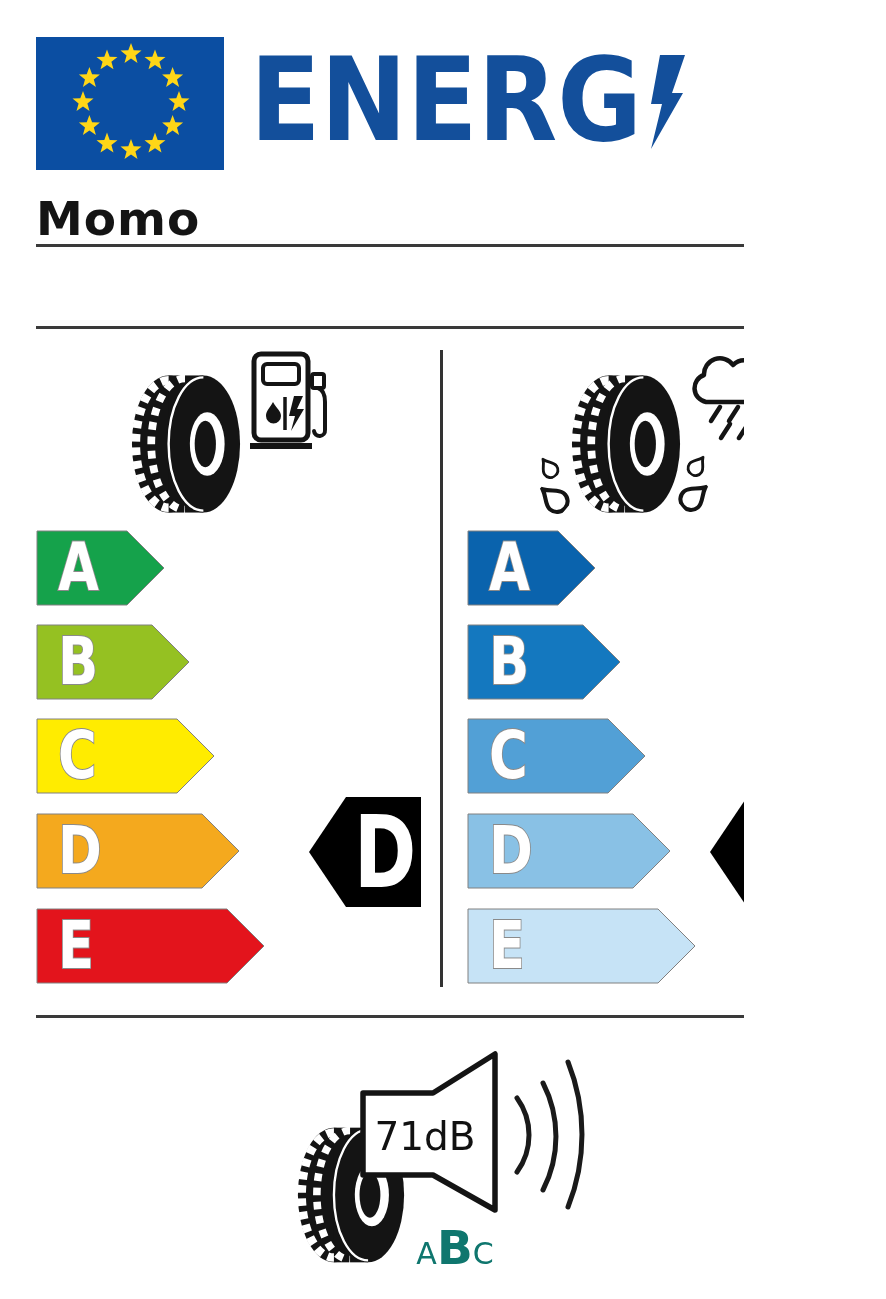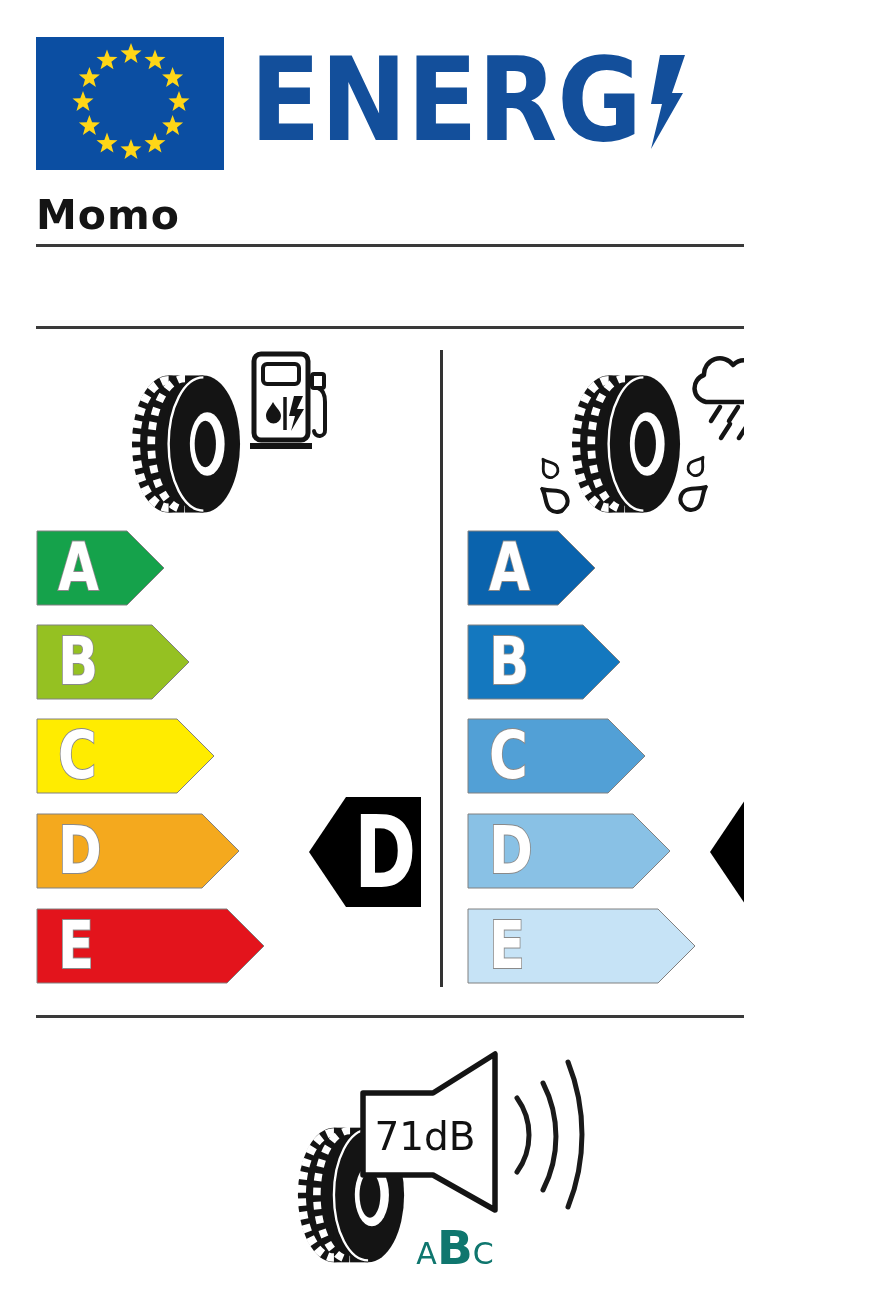--- a/index.html
+++ b/index.html
@@ -1,21 +1,21 @@
 <!DOCTYPE html>
 <html><head>
 <meta charset="utf-8">
 <style>
   html,body{margin:0;padding:0;background:#fff;}
   .label{position:relative;width:744px;height:1299px;background:#ffffff;
          font-family:"DejaVu Sans","Liberation Sans",sans-serif;overflow:hidden;}
   .abs{position:absolute;}
   .hline{position:absolute;left:36px;width:813px;height:3px;background:#3a3a3a;}
   .vline{position:absolute;left:440px;top:350px;width:3px;height:637px;background:#333;}
-  .brand{position:absolute;left:36px;top:191px;font-size:41px;font-weight:bold;color:#141414;letter-spacing:1px;}
+  .brand{position:absolute;left:36px;top:191px;font-size:47px;font-weight:bold;color:#141414;letter-spacing:1px;}
   svg{display:block;}
   .abc{position:absolute;left:385px;top:1220px;width:140px;text-align:center;color:#0f766e;}
   .abc .sm{font-size:30px;font-weight:500;}
   .abc .big{font-size:47px;font-weight:bold;}
 </style>
 </head>
 <body>
 
 <div class="label">
 

